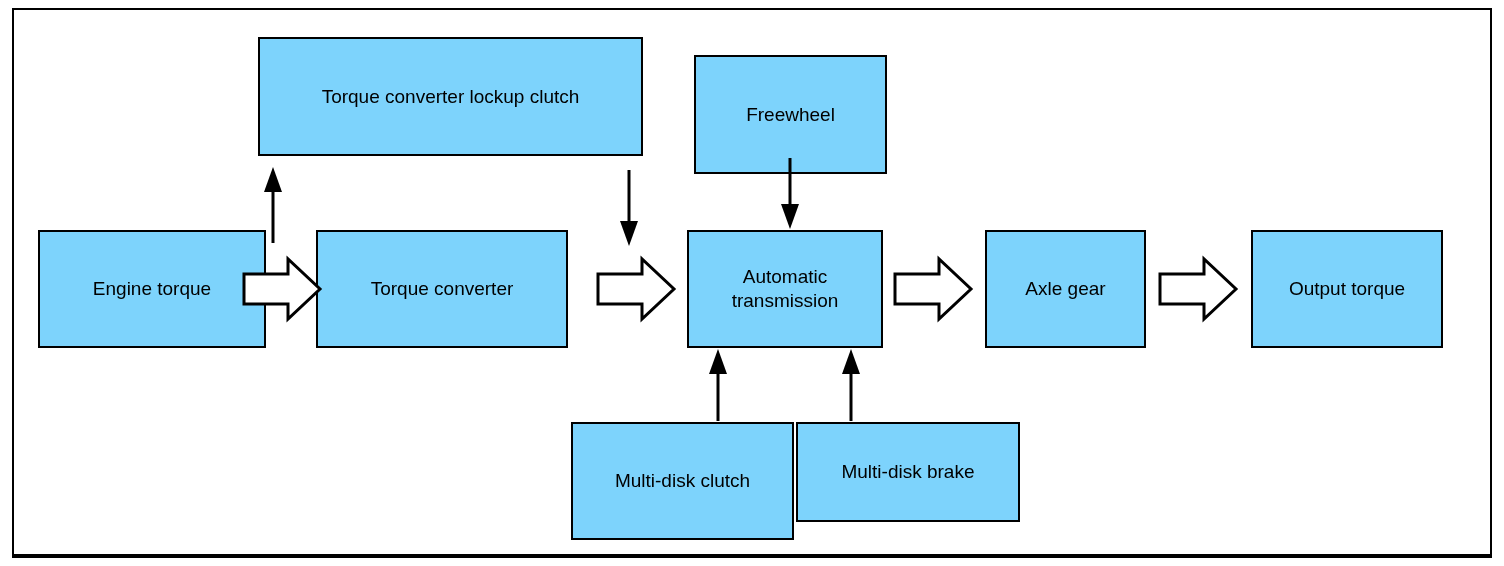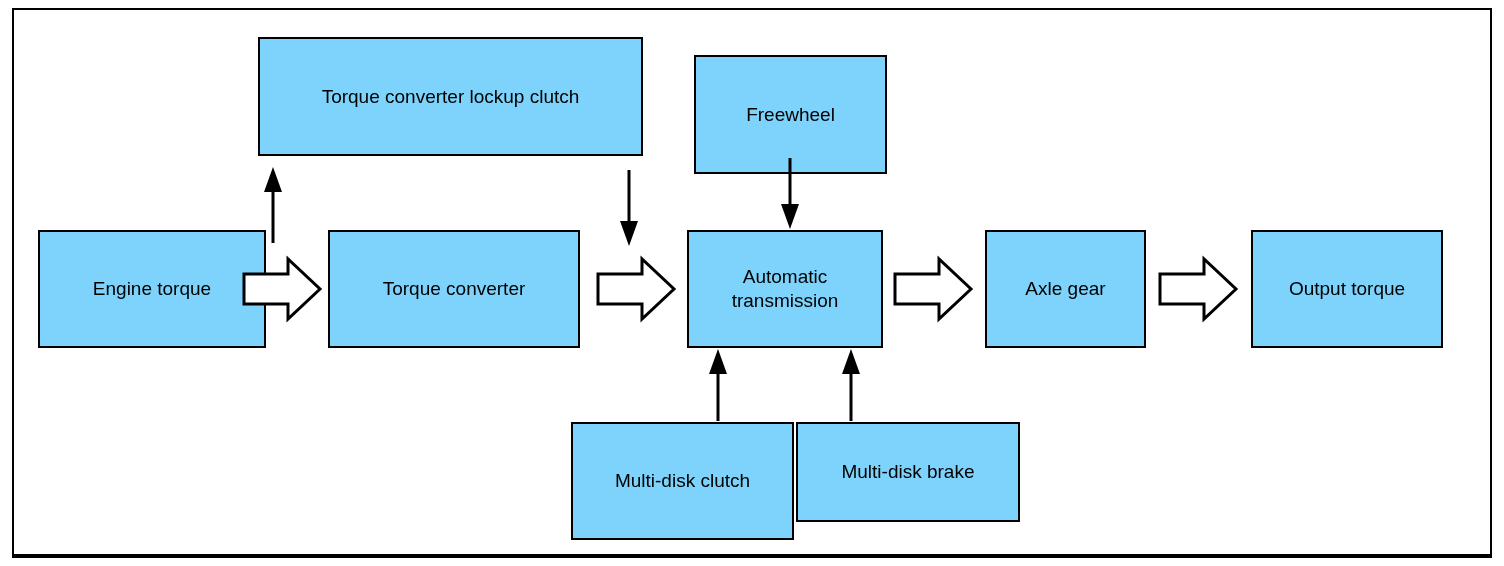--- a/index.html
+++ b/index.html
@@ -38,21 +38,21 @@
     font-size: 19px;
     line-height: 1.25;
     box-sizing: border-box;
     padding: 4px 10px;
   }
   
   .node.lockup      { left: 258px;  top: 37px;  width: 385px; height: 119px; }
   .node.freewheel   { left: 694px;  top: 37px;  width: 193px; height: 119px; margin-top: 18px; }
   
   .node.engine      { left: 38px;   top: 230px; width: 228px; height: 118px; }
-  .node.tconv       { left: 328px;  top: 230px; width: 252px; height: 118px; }
+  .node.tconv       { left: 316px;  top: 230px; width: 252px; height: 118px; }
   .node.autotrans   { left: 687px;  top: 230px; width: 196px; height: 118px; }
   .node.axle        { left: 985px;  top: 230px; width: 161px; height: 118px; }
   .node.output      { left: 1251px; top: 230px; width: 192px; height: 118px; }
   
   .node.mclutch     { left: 539px;  top: 422px; width: 223px; height: 118px; margin-left: 32px; }
   .node.mbrake      { left: 796px;  top: 422px; width: 224px; height: 100px; }
 
   .arrow-layer {
     position: absolute;
     left: 0;

